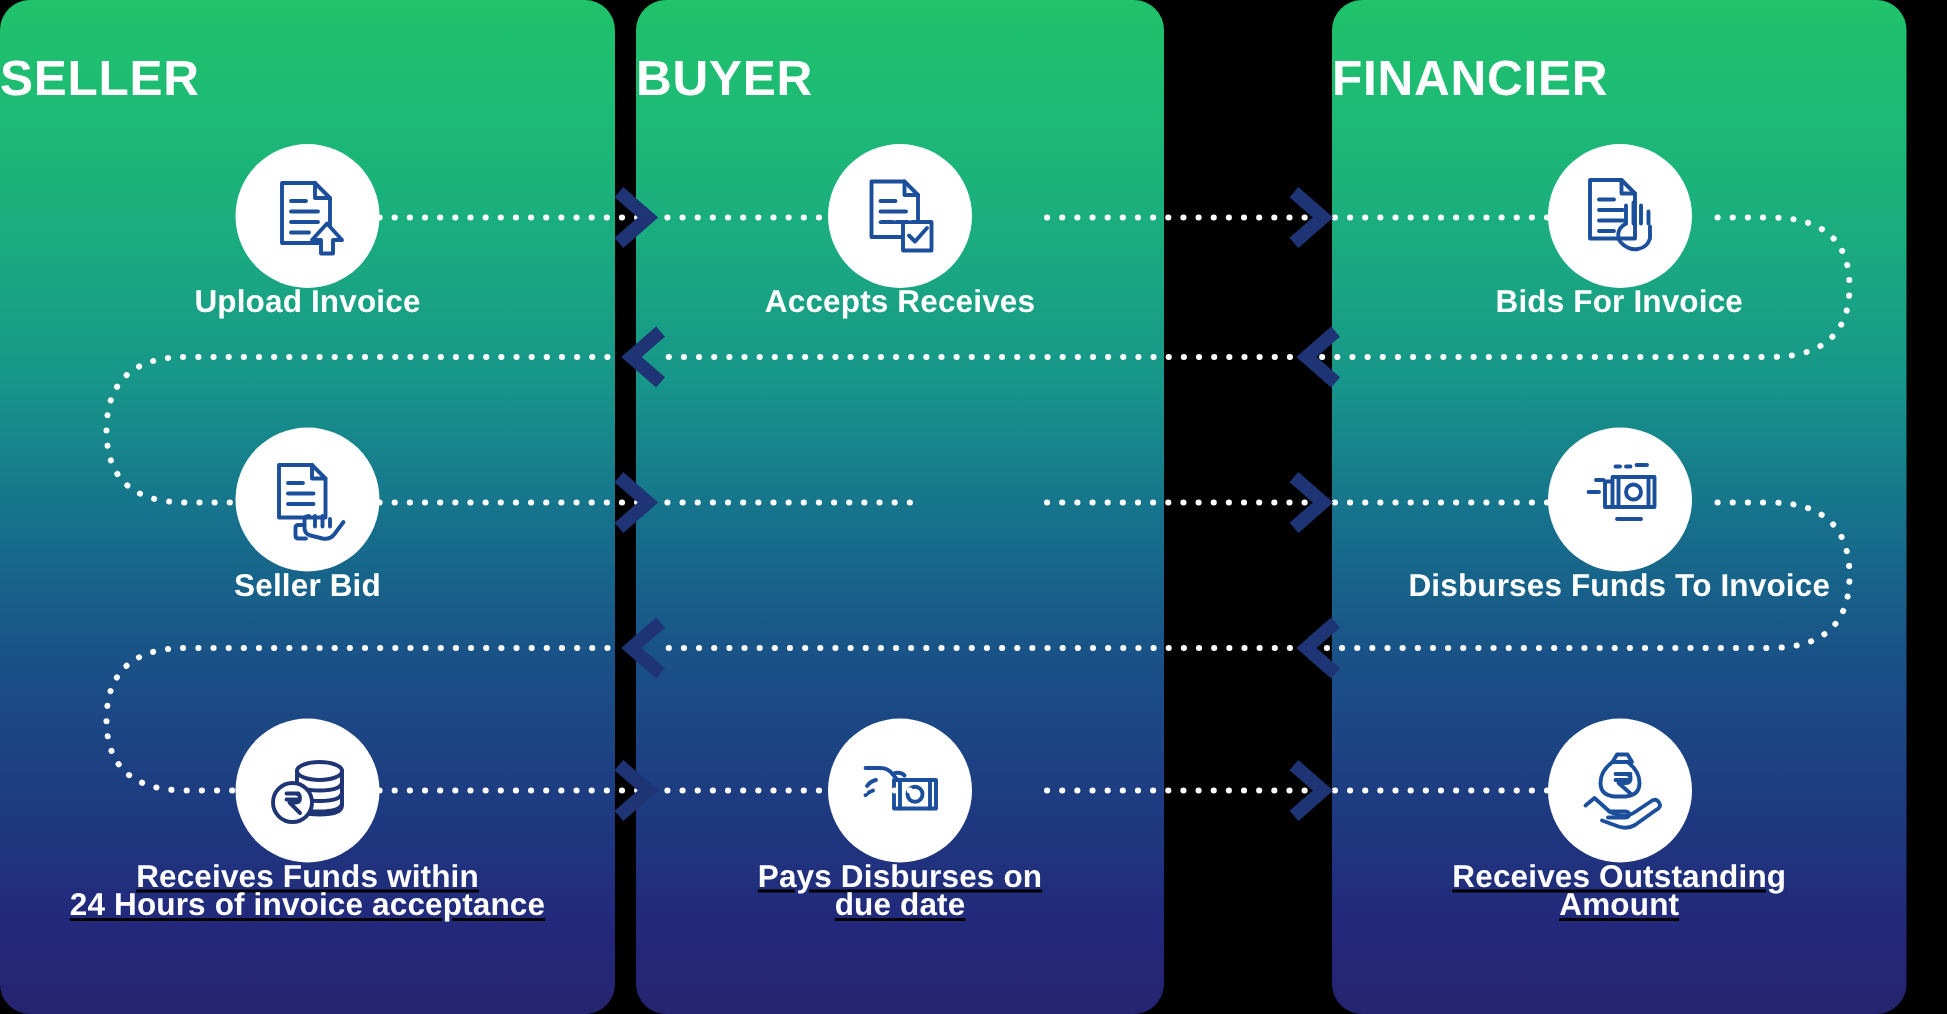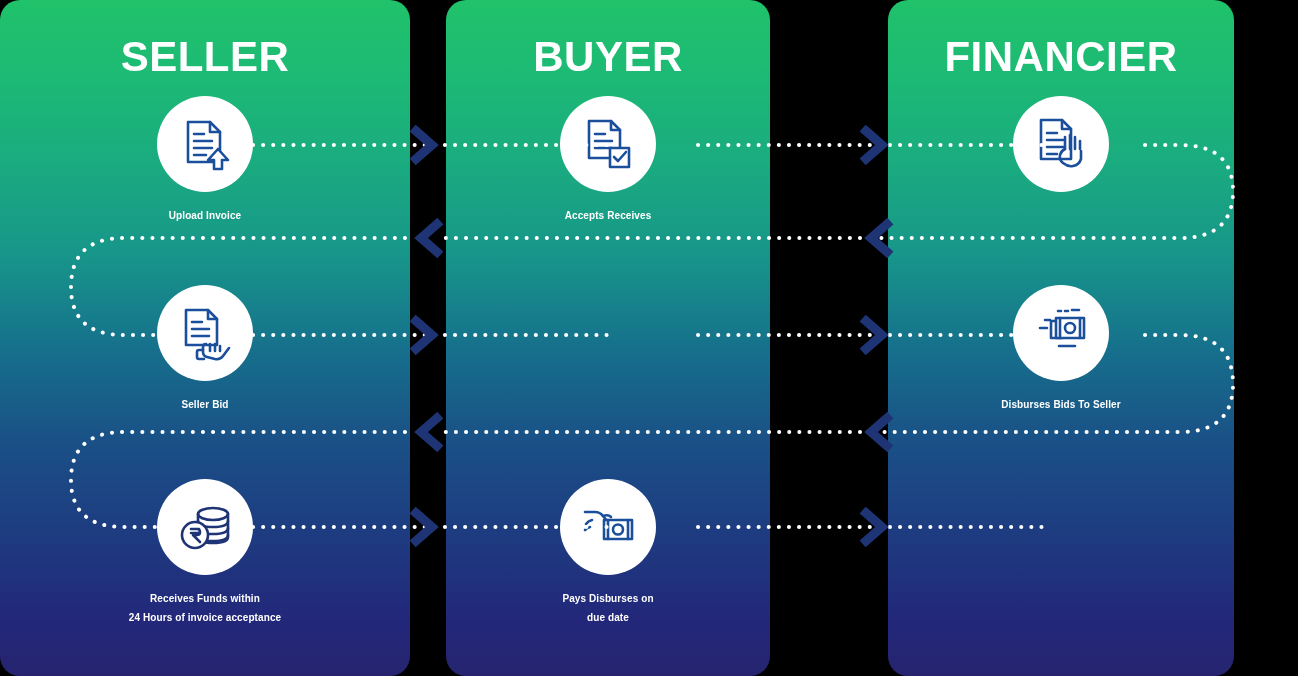--- a/index.html
+++ b/index.html
@@ -27,58 +27,56 @@
         #1dbb74 10%,
         #1aab7f 24%,
         #17958a 38%,
         #166f8c 52%,
         #1a4f86 66%,
         #1e3a80 80%,
         #23277a 92%,
         #26246f 100%);
   }
   #col-seller    { left: 0px;   width: 410px; }
-  #col-buyer     { left: 446px; width: 324px; }
-  #col-financier { left: 888px; width: 346px; }
+  #col-buyer     { left: 424px; width: 352px; }
+  #col-financier { left: 888px; width: 383px; }
 
   .col-title {
     position: absolute;
     top: 33px; left: 0; width: 100%;
-    text-align: center;
     color: #ffffff;
-    font-size: 42px;
+    font-size: 33px;
     font-weight: 600;
     letter-spacing: 0.5px;
   }
 
   
   .step {
     position: absolute;
     left: 0; width: 100%;
     text-align: center;
   }
   .step-r1 { top: 96px; }
   .step-r2 { top: 285px; }
-  .step-r3 { top: 479px; }
+  .step-r3 { top: 479px; text-decoration: underline; }
 
   .icon-circle {
     width: 96px; height: 96px;
     margin: 0 auto;
     border-radius: 50%;
     background: #ffffff;
     display: flex;
     align-items: center;
     justify-content: center;
   }
   .icon-circle svg { display: block; }
 
   .step-label {
-    margin-top: 14px;
     color: #ffffff;
-    font-size: 10px;
+    font-size: 21px;
     font-weight: 600;
     line-height: 19px;
     letter-spacing: 0.1px;
     white-space: pre-line;
     padding: 0 4px;
   }
 
   
   #connectors {
     position: absolute;
@@ -194,39 +192,55 @@
         <svg width="58" height="58" viewBox="0 0 58 58">
           <g fill="none" stroke="#1b4f9c" stroke-width="2.6" stroke-linejoin="round" stroke-linecap="round">
             <path d="M9 5 h21 l9 9 v30 h-30 z"></path>
             <path d="M30 5 v9 h9"></path>
             <path d="M15 18 h10 M15 25 h16 M15 32 h16 M15 39 h10"></path>
             <path d="M33 22 v12 M38 20 v14 M43 22 v12 M48 26 v8"></path>
             <path d="M33 34 q-4 2 -5 6 q-1 5 3 8 q5 4 10 3 q6 -1 8 -7 v-8"></path>
           </g>
         </svg>
       </div>
+      <div class="step-label">Bids For Invoice</div>
     </div>
 
     <div class="step step-r2">
       <div class="icon-circle">
         <svg width="58" height="58" viewBox="0 0 58 58">
           <g fill="none" stroke="#1b4f9c" stroke-width="2.6" stroke-linejoin="round" stroke-linecap="round">
             <path d="M26 7 h3 M33 7 h3 M40 6 h7"></path>
             <path d="M13 16 h5 M8 24 h7"></path>
             <rect x="19" y="17" width="11" height="17"></rect>
             <rect x="24" y="14" width="28" height="20" fill="#ffffff"></rect>
             <circle cx="38" cy="24" r="5"></circle>
             <path d="M28 14 v20 M48 14 v20"></path>
             <path d="M27 42 h16"></path>
           </g>
         </svg>
       </div>
-      <div class="step-label">Disburses Bids To Seller</div>
-    </div>
-
+      <div class="step-label">Disburses Funds To Invoice</div>
+    </div>
+
+    <div class="step step-r3">
+      <div class="icon-circle">
+        <svg width="58" height="58" viewBox="0 0 58 58">
+          <g fill="none" stroke="#1b4f9c" stroke-width="2.6" stroke-linejoin="round" stroke-linecap="round">
+            <path d="M27 5 l-3 5 h13 l-3 -5 z"></path>
+            <path d="M24 10 q-8 6 -8 14 q0 8 9 9 h8 q9 -1 9 -9 q0 -8 -8 -14"></path>
+            <path d="M26 18 h10 M26 22 h10 M33 18 q3 0 3 3 t-3 3 h-5 l8 7"></path>
+            <path d="M6 39 l6 -5 l10 9 h10 q3 0 3 2 t-3 2 h-11"></path>
+            <path d="M22 43 q10 5 16 1 l12 -8 q3 -2 5 1 t-2 5 l-14 10 q-5 3 -11 1 l-11 -4"></path>
+          </g>
+        </svg>
+      </div>
+      <div class="step-label">Receives Outstanding
+Amount</div>
+    </div>
   </div>
 
   <svg id="connectors" viewBox="0 0 1298 676">
 
     <path class="dotline" d="M253 145 H 610"></path>
     <path class="dotline" d="M698 145 H 1050"></path>
 
     <path class="dotline" d="M1145 145 H 1180 Q 1233 145 1233 191 Q 1233 238 1180 238 H 880"></path>
 
     <path class="dotline" d="M860 238 H 440"></path>

